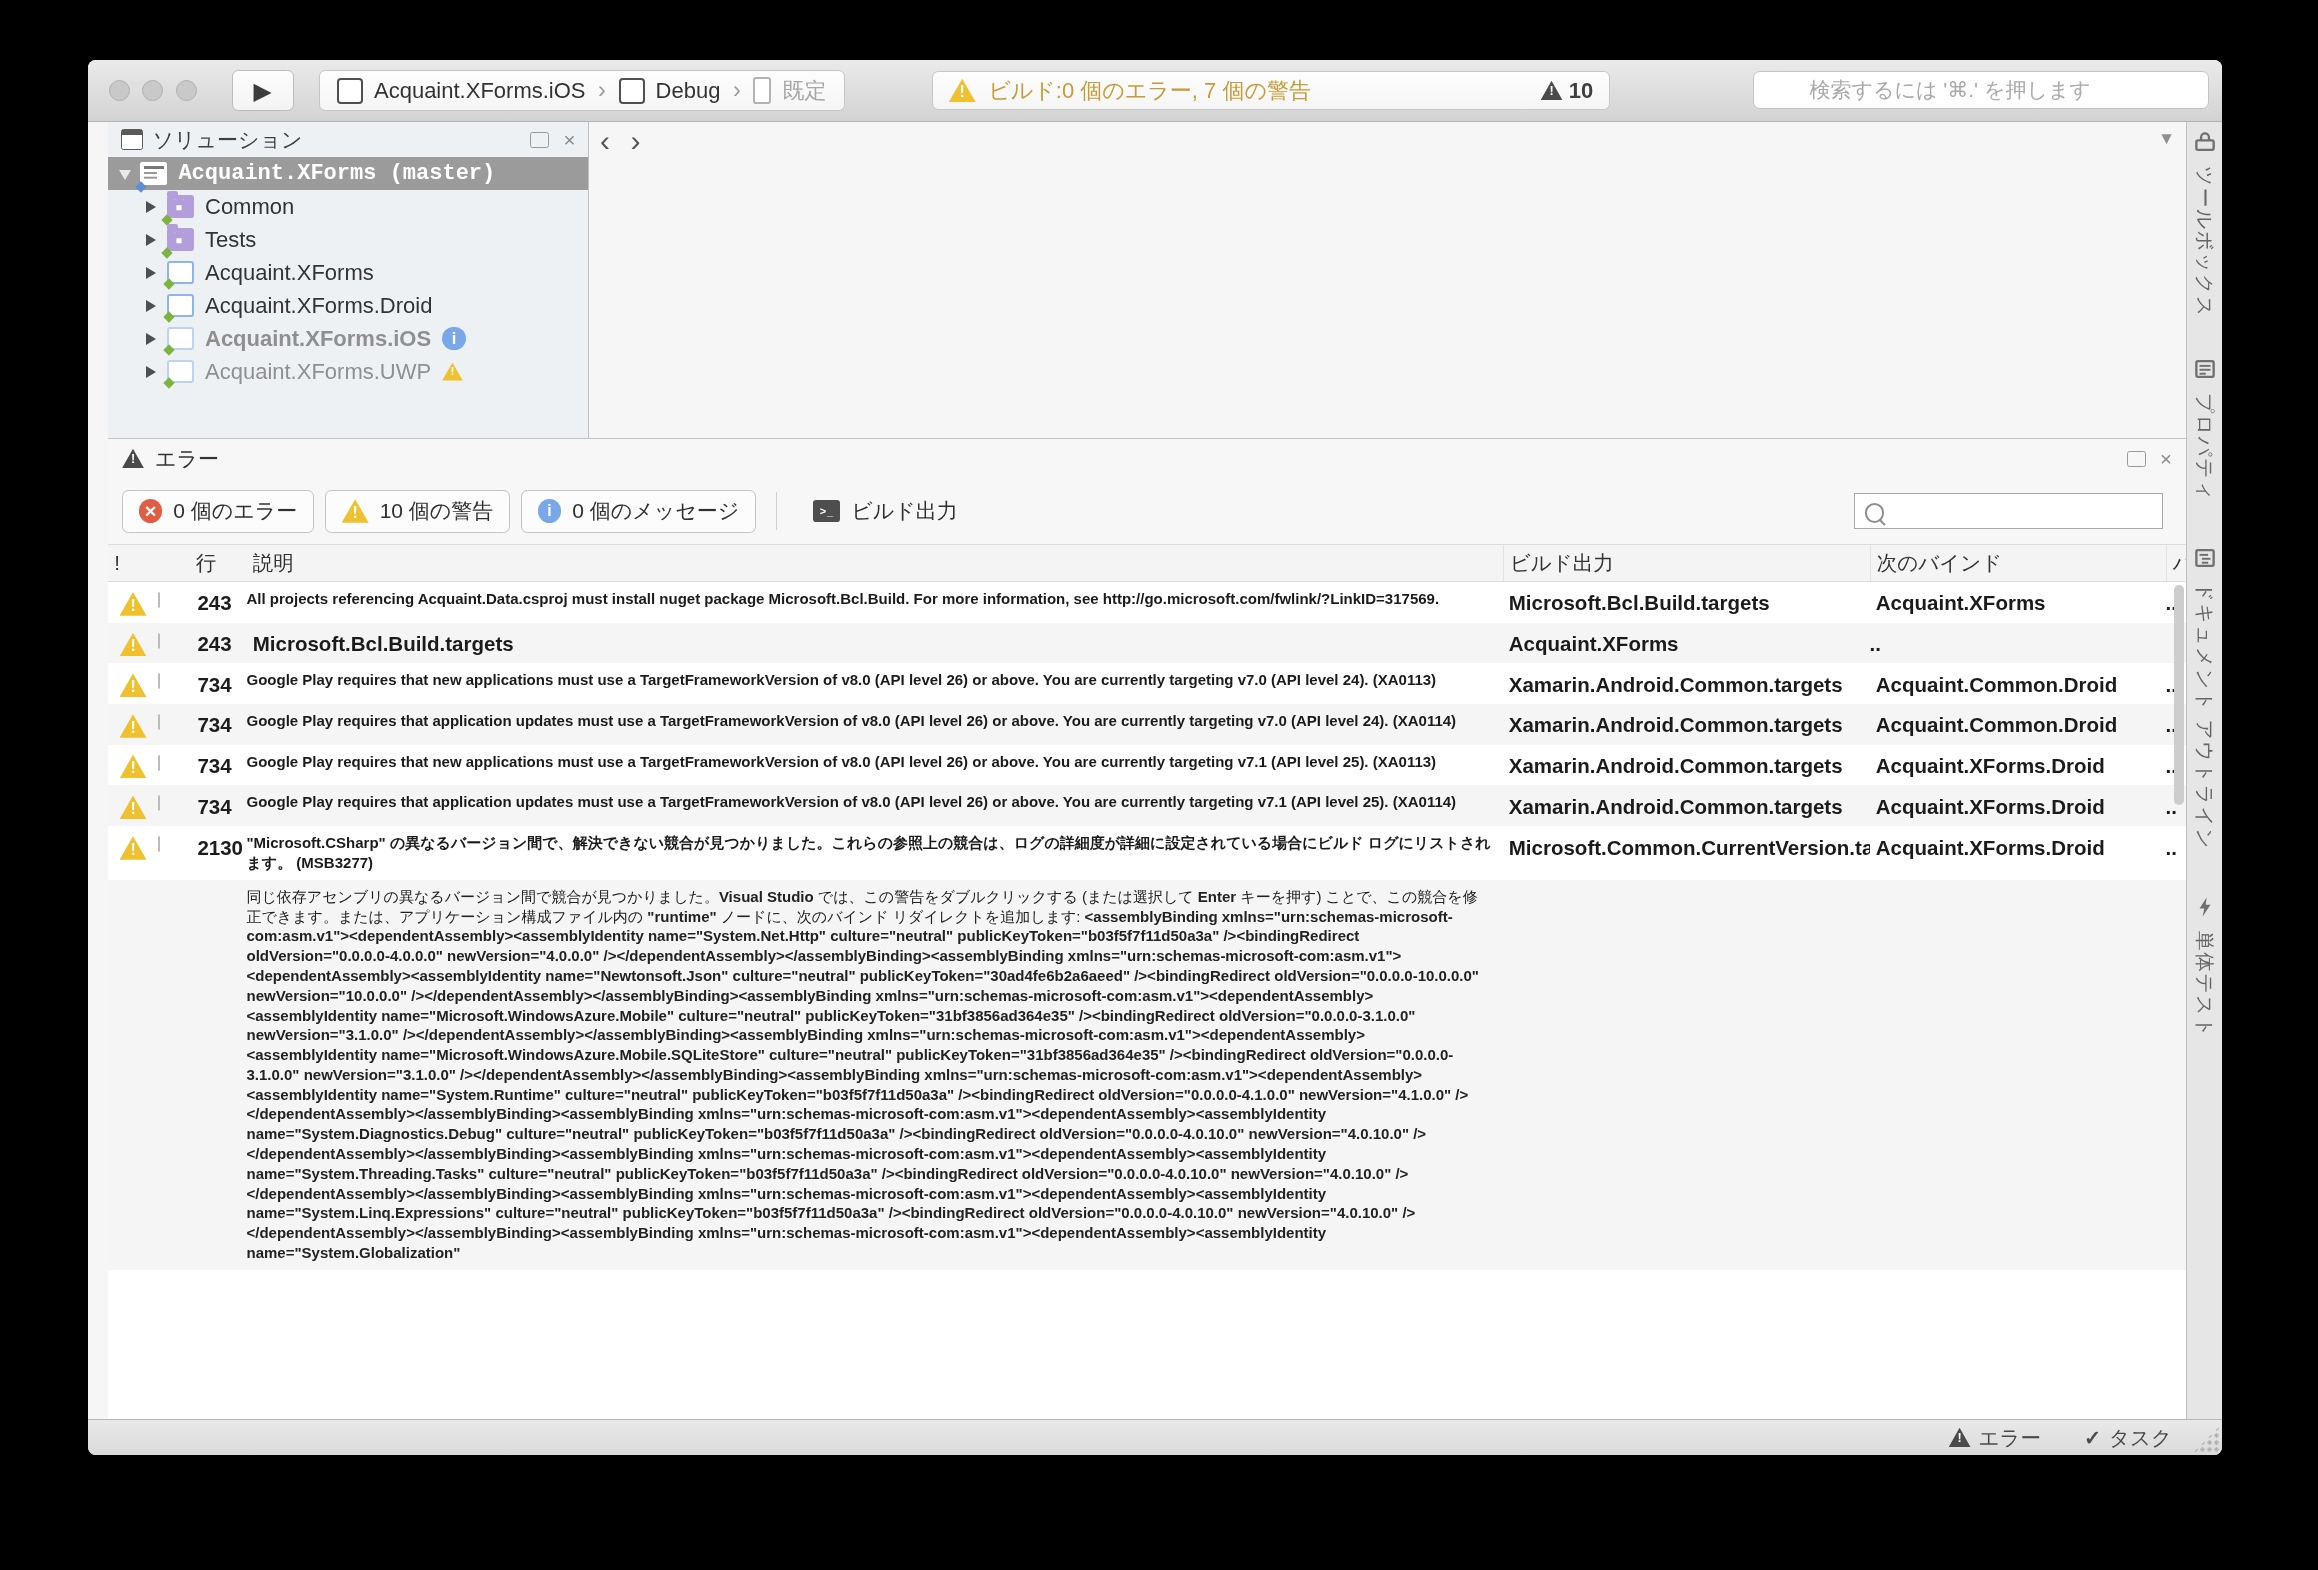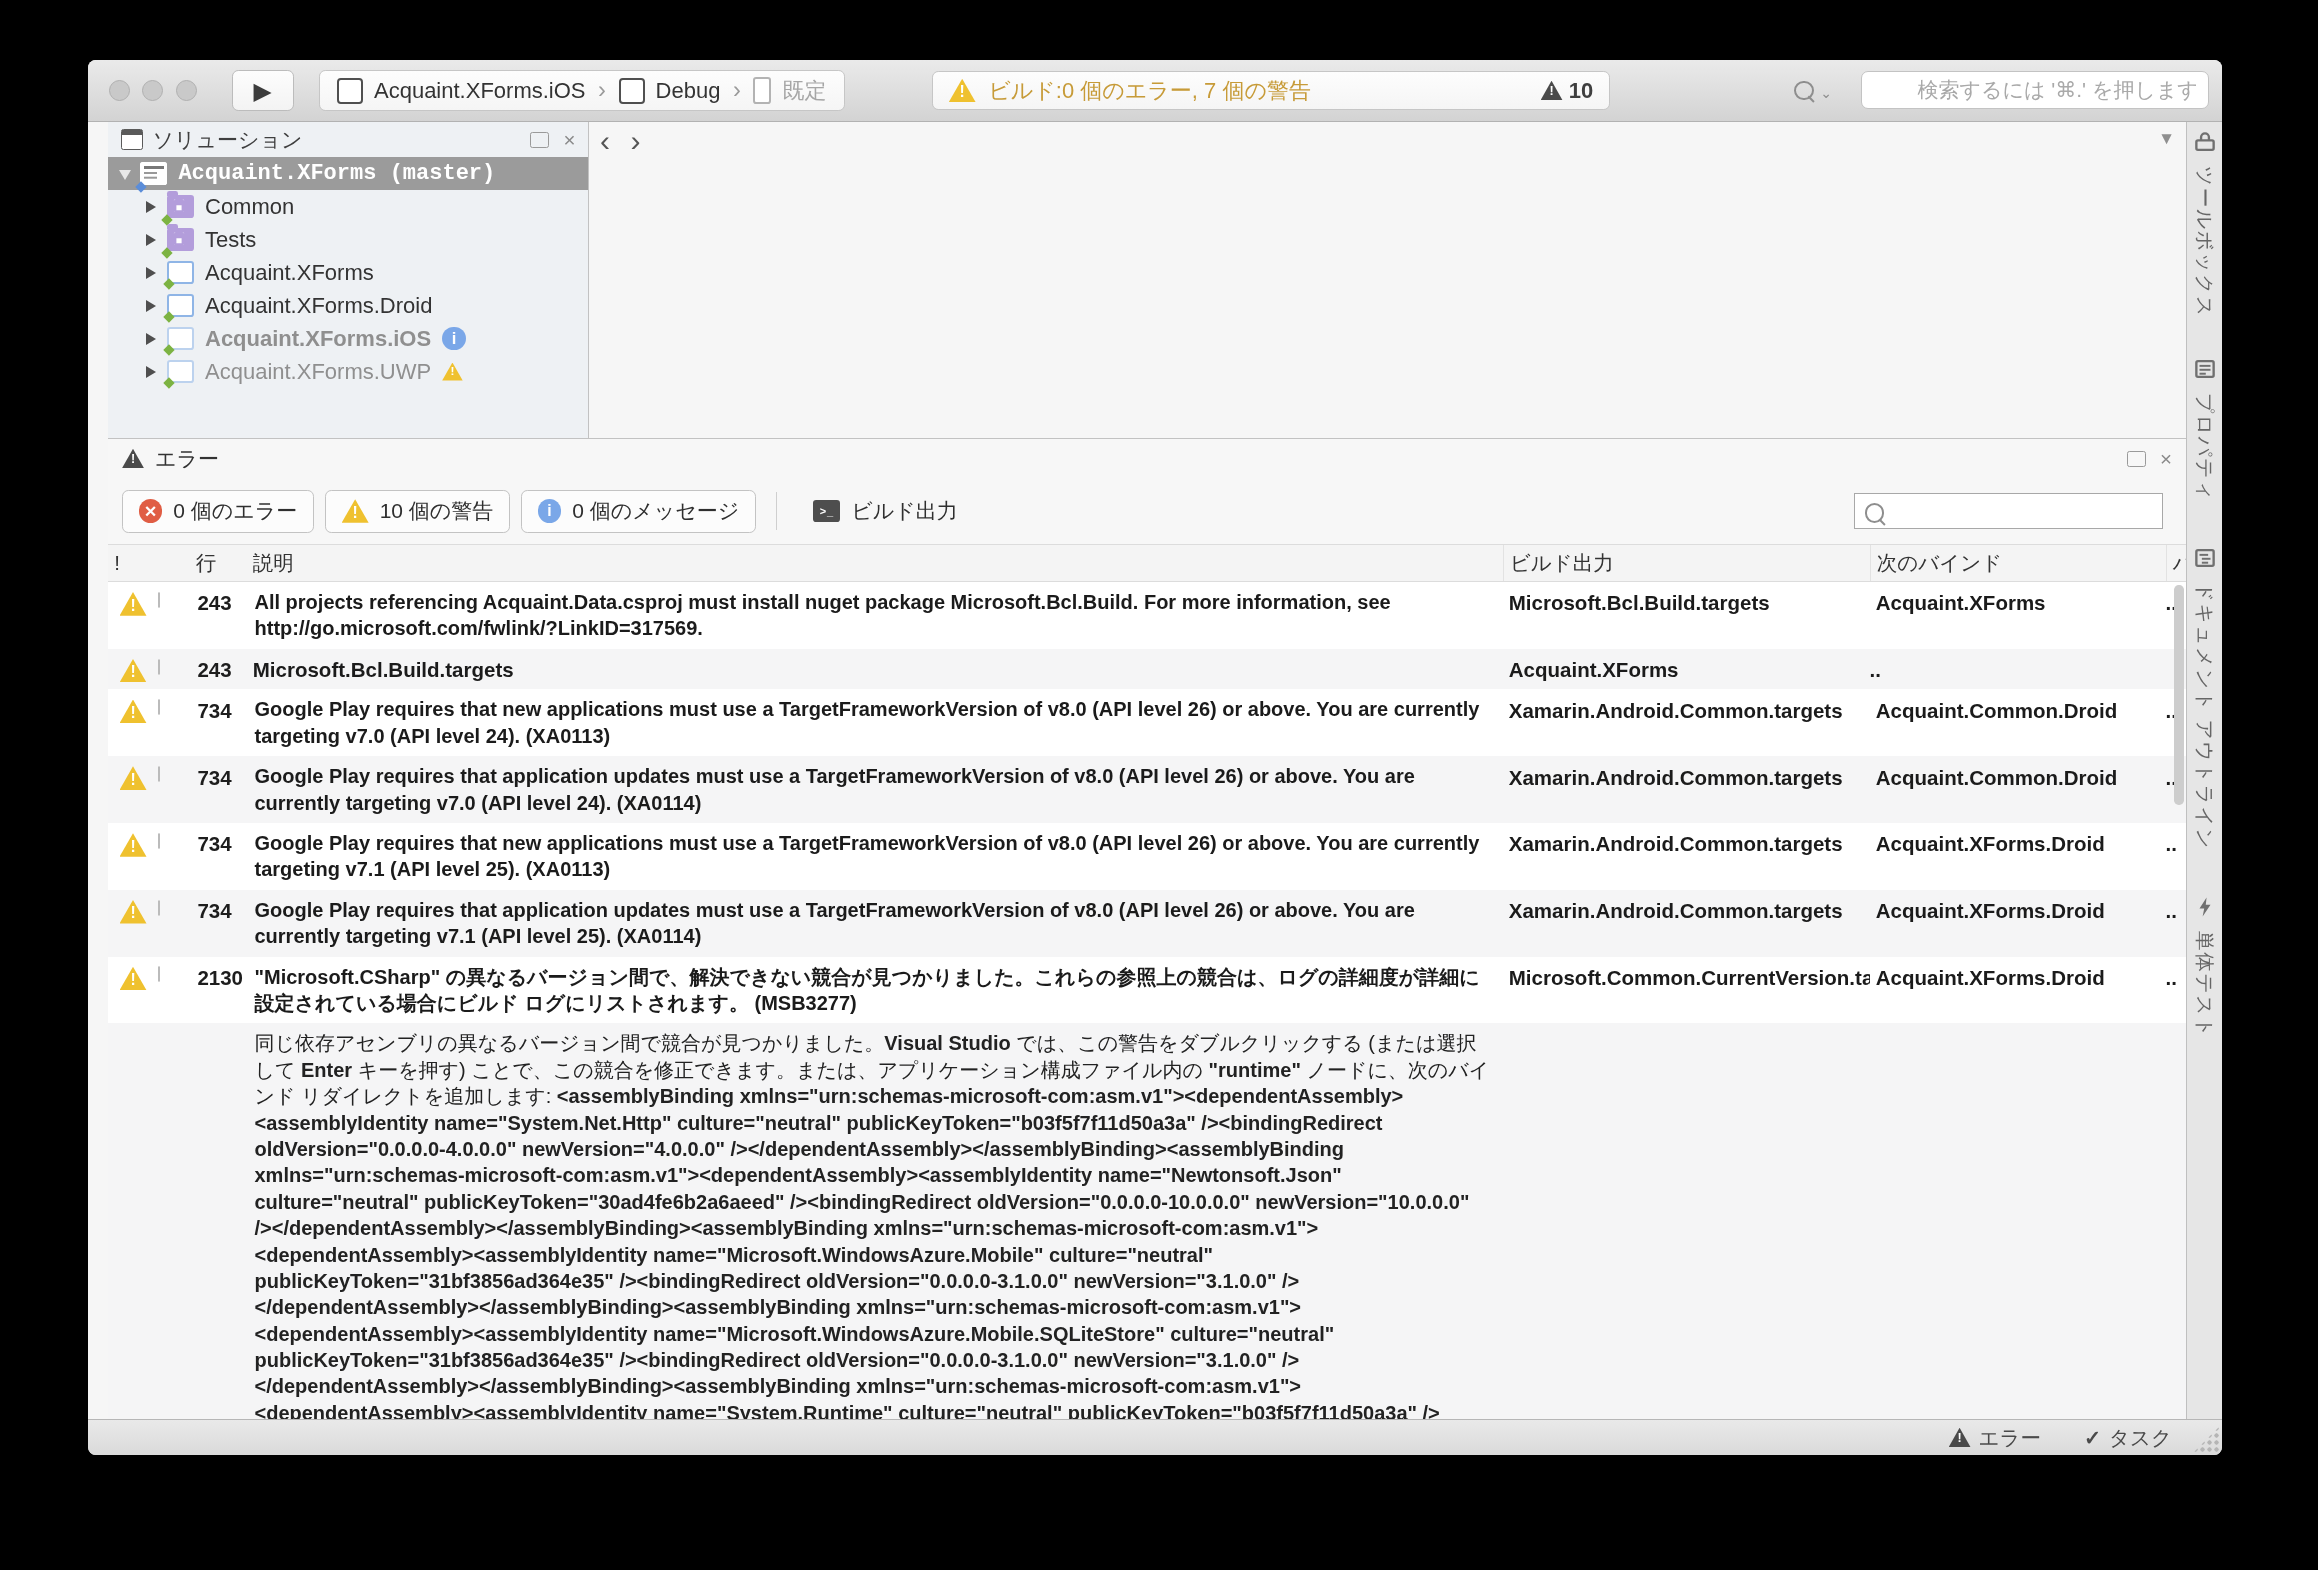--- a/index.html
+++ b/index.html
@@ -24,21 +24,21 @@
   .crumb-sep{color:#9a9a9a;font-size:23.6px;margin:0 1.6px;}
   .dim{color:#a6a6a6;}
   .status-pill{position:absolute;left:844px;width:678px;padding:0 15.7px;box-sizing:border-box;}
   .status-text{color:#c79b38;font-size:22px;margin-left:12.6px;white-space:nowrap;}
   .status-right{margin-left:auto;display:flex;align-items:center;gap:6.3px;color:#3f3f3f;font-size:22px;font-weight:bold;}
   .warn-tri{display:inline-flex;align-items:flex-end;justify-content:center;
             width:27px;height:23.6px;background:#efc12f;clip-path:polygon(50% 0,100% 100%,0 100%);
             color:#fff;font-weight:bold;font-size:15.7px;line-height:1;padding-bottom:2.4px;box-sizing:border-box;}
   .warn-tri.dark{background:#4a4a4a;width:22px;height:19.7px;font-size:12.6px;}
   .warn-tri.small{width:20.5px;height:18px;font-size:11.8px;}
-  .tb-search{position:absolute;right:12.6px;top:11px;width:348px;height:38px;box-sizing:border-box;
+  .tb-search{position:absolute;right:12.6px;top:11px;width:456px;height:38px;box-sizing:border-box;
              border:0.8px solid #c3c3c3;border-radius:7px;background:#fff;color:#6b6b6b;font-size:21px;
              padding:0 12.6px 0 55px;font-family:"Liberation Sans",sans-serif;margin-left:16px;}
   .tb-search::placeholder{color:#a9a9a9;}
   .mag{position:absolute;width:15.7px;height:15.7px;border:2.4px solid #8e8e8e;border-radius:50%;}
   .mag::after{content:"";position:absolute;width:2.4px;height:7.9px;background:#8e8e8e;
               left:14px;top:12.6px;transform:rotate(-45deg);}
   .tb-mag{right:408px;top:20.5px;}
   .mag-chev{position:absolute;right:390px;top:25px;color:#8e8e8e;font-size:14px;}
   
   .content{flex:1;display:flex;min-height:0;padding-left:20px;}
@@ -102,21 +102,21 @@
               align-items:center;color:#333;font-size:20.5px;}
   .tbl-header .hc{padding-left:6.3px;overflow:hidden;white-space:nowrap;}
   .tbl-header .hc.b{border-left:0.8px solid #e2e2e2;height:100%;display:flex;align-items:center;}
   .rows{flex:1;overflow:hidden;background:#fff;position:relative;}
   .row{padding:7px 0;align-items:start;}
   .row:nth-child(even){background:#f5f5f6;}
   .c-sev{display:flex;justify-content:center;padding-top:3.1px;}
   .c-chk{padding-top:3.9px;}
   .chk{width:19px;height:19px;border:1.6px solid #bbb;border-radius:4.7px;background:#fff;}
   .c-line{font-weight:bold;color:#1d1d1d;font-size:20.5px;padding:2.4px 0 0 7.9px;}
-  .c-desc{font-weight:bold;color:#1b1b1b;font-size:20px;line-height:1.32;padding-right:11px;margin-left:8px;}
+  .c-desc{font-weight:bold;color:#1b1b1b;font-size:15px;line-height:1.32;padding-right:11px;}
   .c-file,.c-proj{font-weight:bold;color:#1b1b1b;font-size:20.5px;padding:2.4px 6.3px 0 6.3px;white-space:nowrap;overflow:hidden;}
   .c-path{font-weight:bold;color:#1b1b1b;font-size:20.5px;padding-top:2.4px;overflow:hidden;white-space:nowrap;}
   .detail .c-desc{font-weight:normal;color:#222;}
   .detail .c-desc span.b{font-weight:bold;}
   .scroll-thumb{position:absolute;right:2.4px;top:3.1px;width:9.4px;height:220px;border-radius:4.7px;background:#cdcdcd;}
   
   .tabstrip{width:36px;flex:0 0 36px;background:#e6e6e6;border-left:0.8px solid #bfbfbf;
             display:flex;flex-direction:column;align-items:center;padding-top:9.4px;box-sizing:border-box;}
   .vtab{display:flex;flex-direction:column;align-items:center;color:#666;font-size:19.7px;margin-bottom:35px;}
   .vtab .vicon{margin-bottom:7.9px;color:#707070;}

